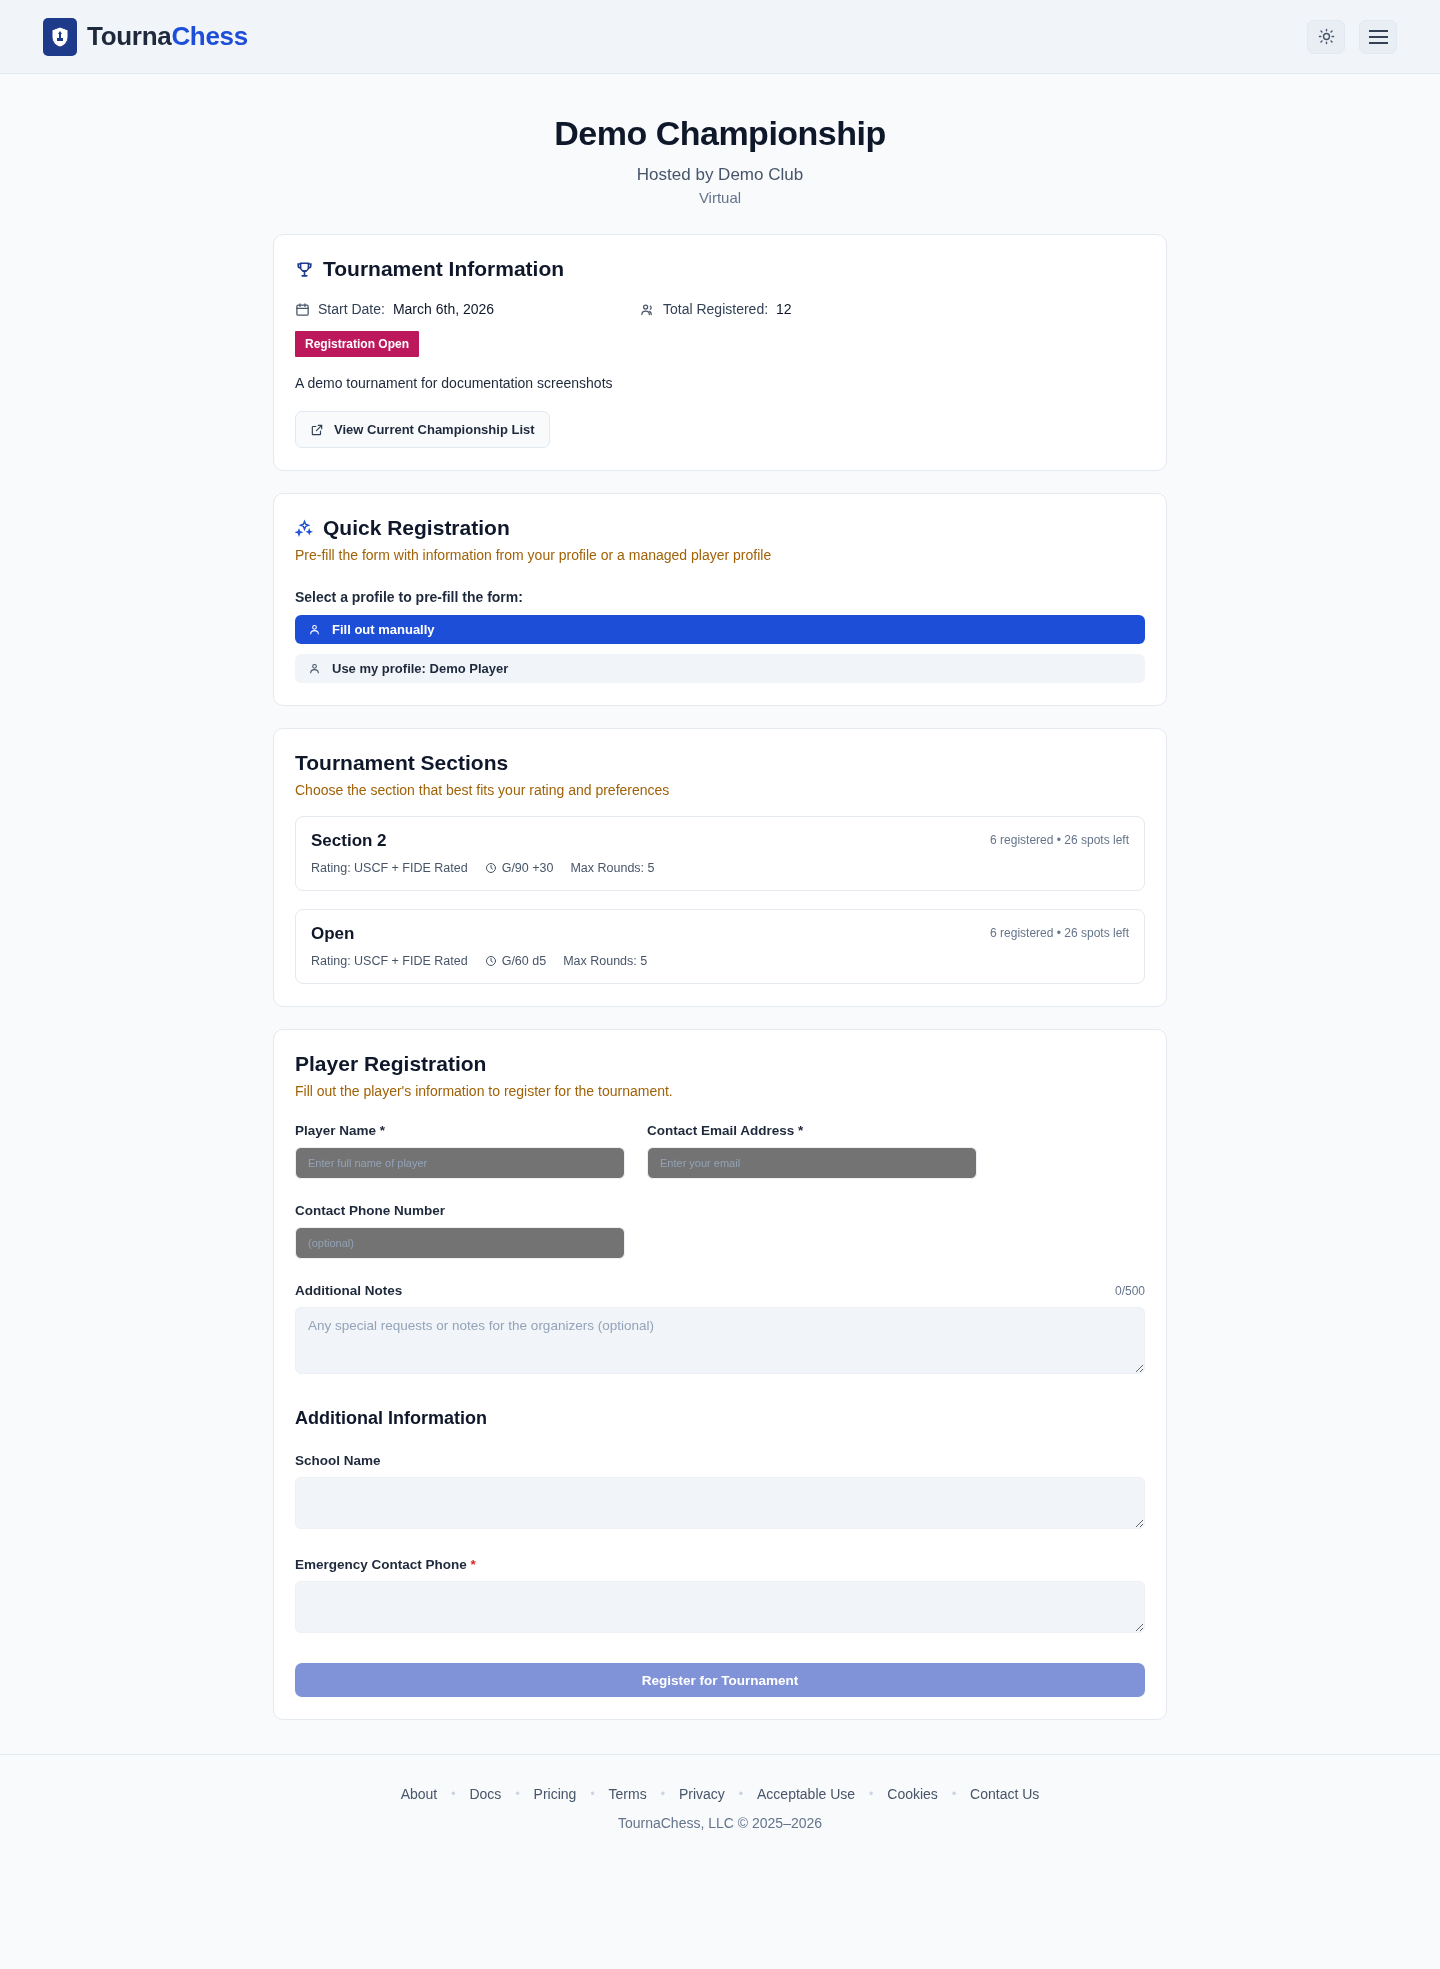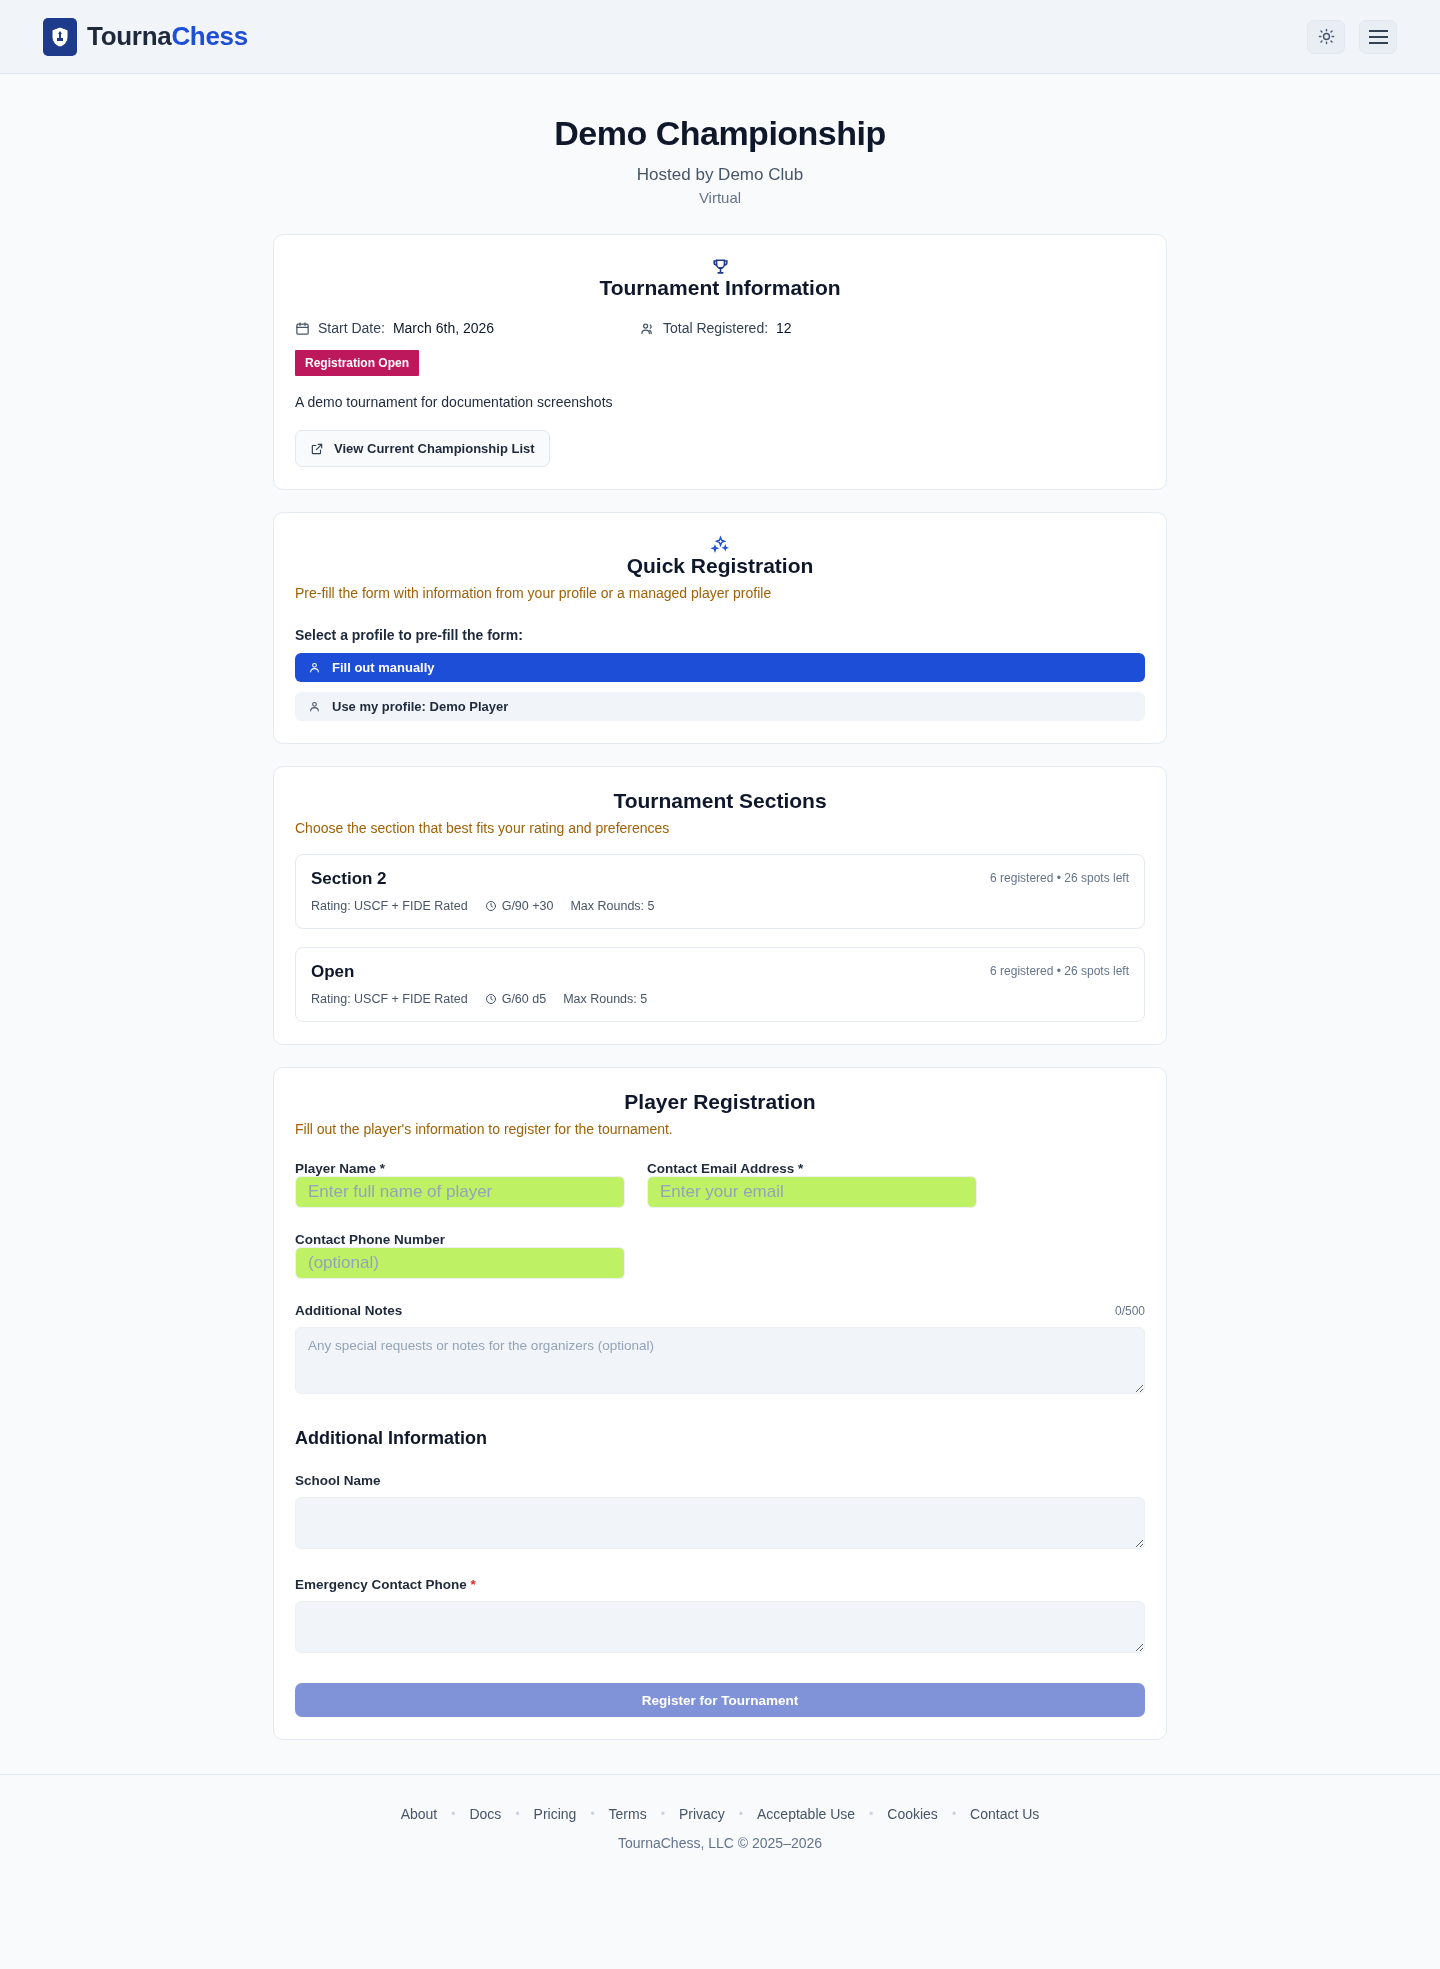--- a/index.html
+++ b/index.html
@@ -55,22 +55,22 @@
   .wrap { width: 1440px; }
   .card {
     width: 894px;
     margin: 22px auto 0;
     background: #fff;
     border: 1px solid #e5e9f0;
     border-radius: 10px;
     padding: 22px 21px;
   }
   .card-title {
-    display: flex; align-items: center; 
-    font-size: 21px; font-weight: bold; color: #0f172a; flex-direction: column;
+    display: flex; align-items: center; gap: 9px;
+    font-size: 21px; font-weight: bold; color: #0f172a;
   }
   .card-title.plain { font-size: 21px; }
   .card-sub { font-size: 14px; color: #a16207; margin-top: 7px; }
 
   
   .info-row {
     display: flex; margin-top: 20px; font-size: 14px; color: #1e293b;
   }
   .info-item { display: flex; align-items: center; gap: 8px; }
   .info-item.left { width: 345px; }
@@ -135,26 +135,26 @@
   
   .form-grid { display: flex; gap: 22px; margin-top: 24px; }
   .col { width: 330px; }
   .col.full { width: 100%; }
   .field-label { font-size: 13.5px; font-weight: bold; color: #1e293b; }
   .req { color: #0f172a; }
   .req.red { color: #dc2626; }
   .input {
     width: 100%;
     height: 32px;
-    margin-top: 0;
-    background: #bef264;
+    margin-top: 9px;
+    background: #737373;
     border: 1px solid #eceff3;
     border-radius: 6px;
     padding: 0 12px;
-    font-size: 17px;
+    font-size: 11px;
     color: #1e293b;
     font-family: "Liberation Sans", sans-serif;
   }
   .input::placeholder { color: #94a3b8; }
   .textarea {
     width: 100%;
     margin-top: 9px;
     background: #f1f5f9;
     border: 1px solid #eceff3;
     border-radius: 6px;

